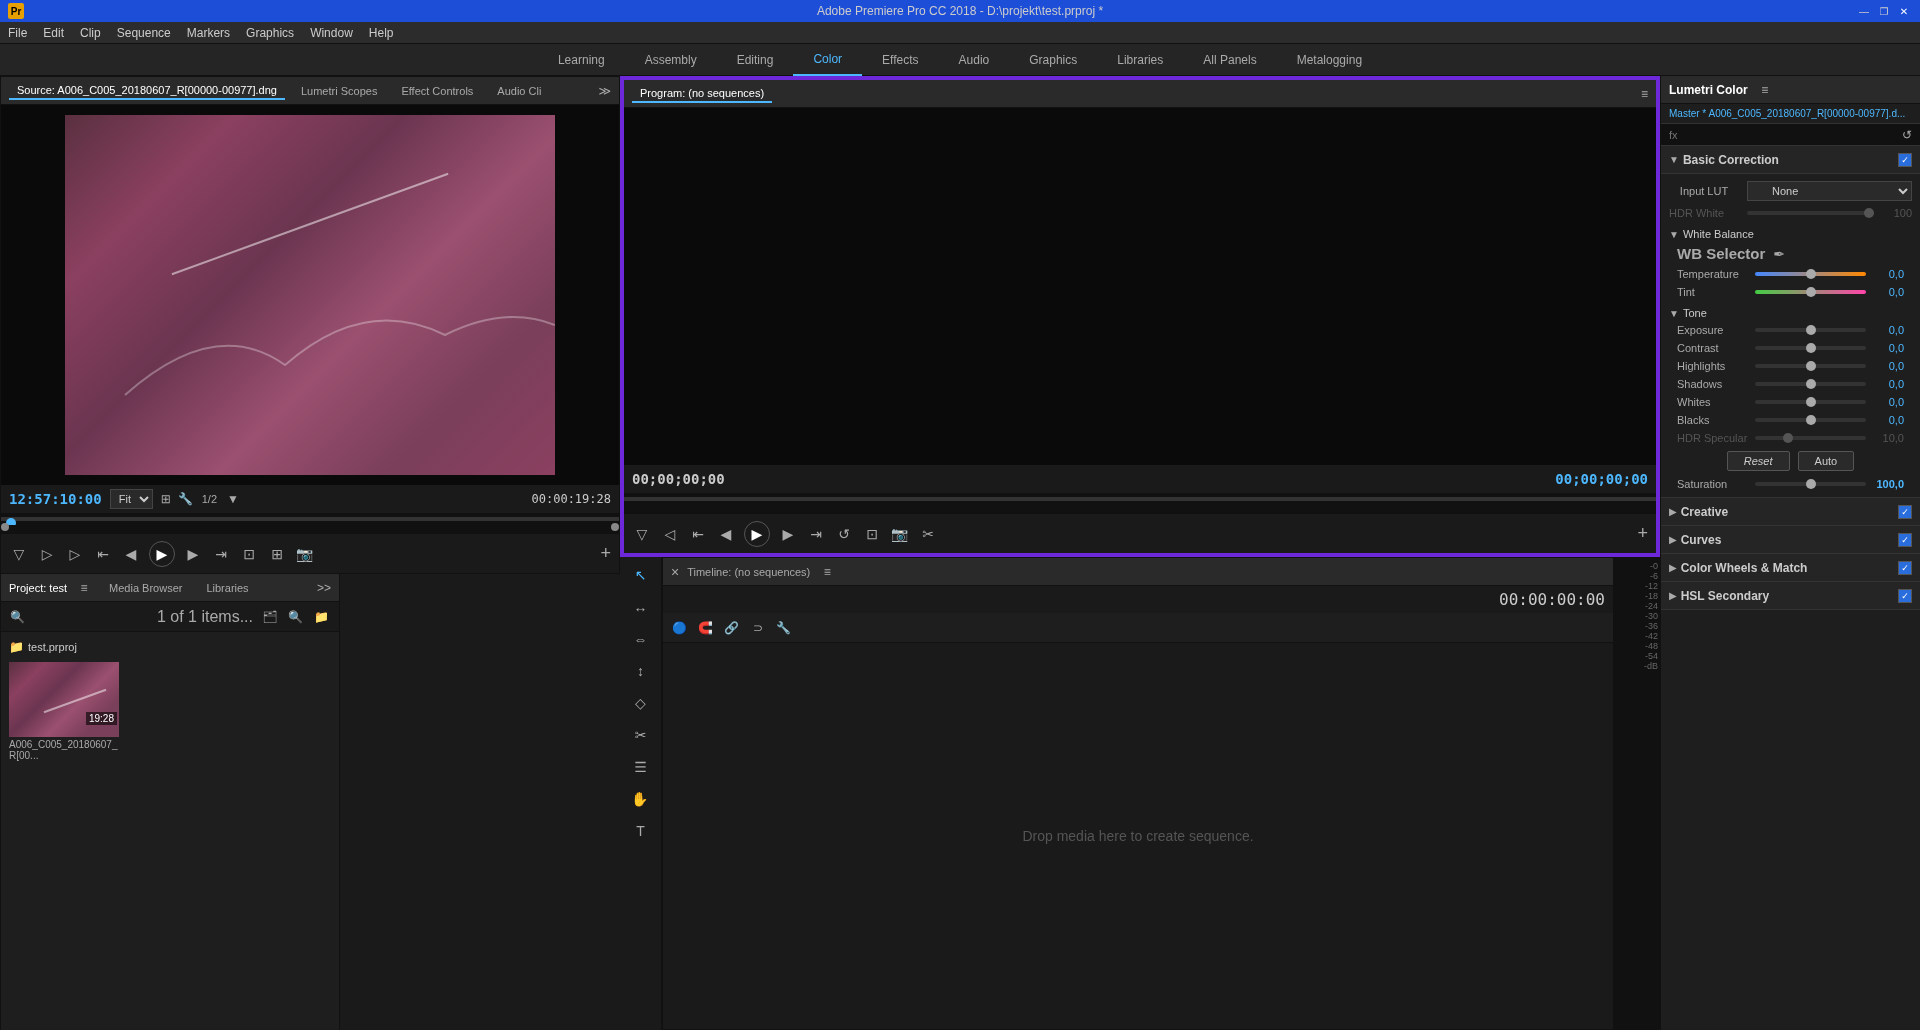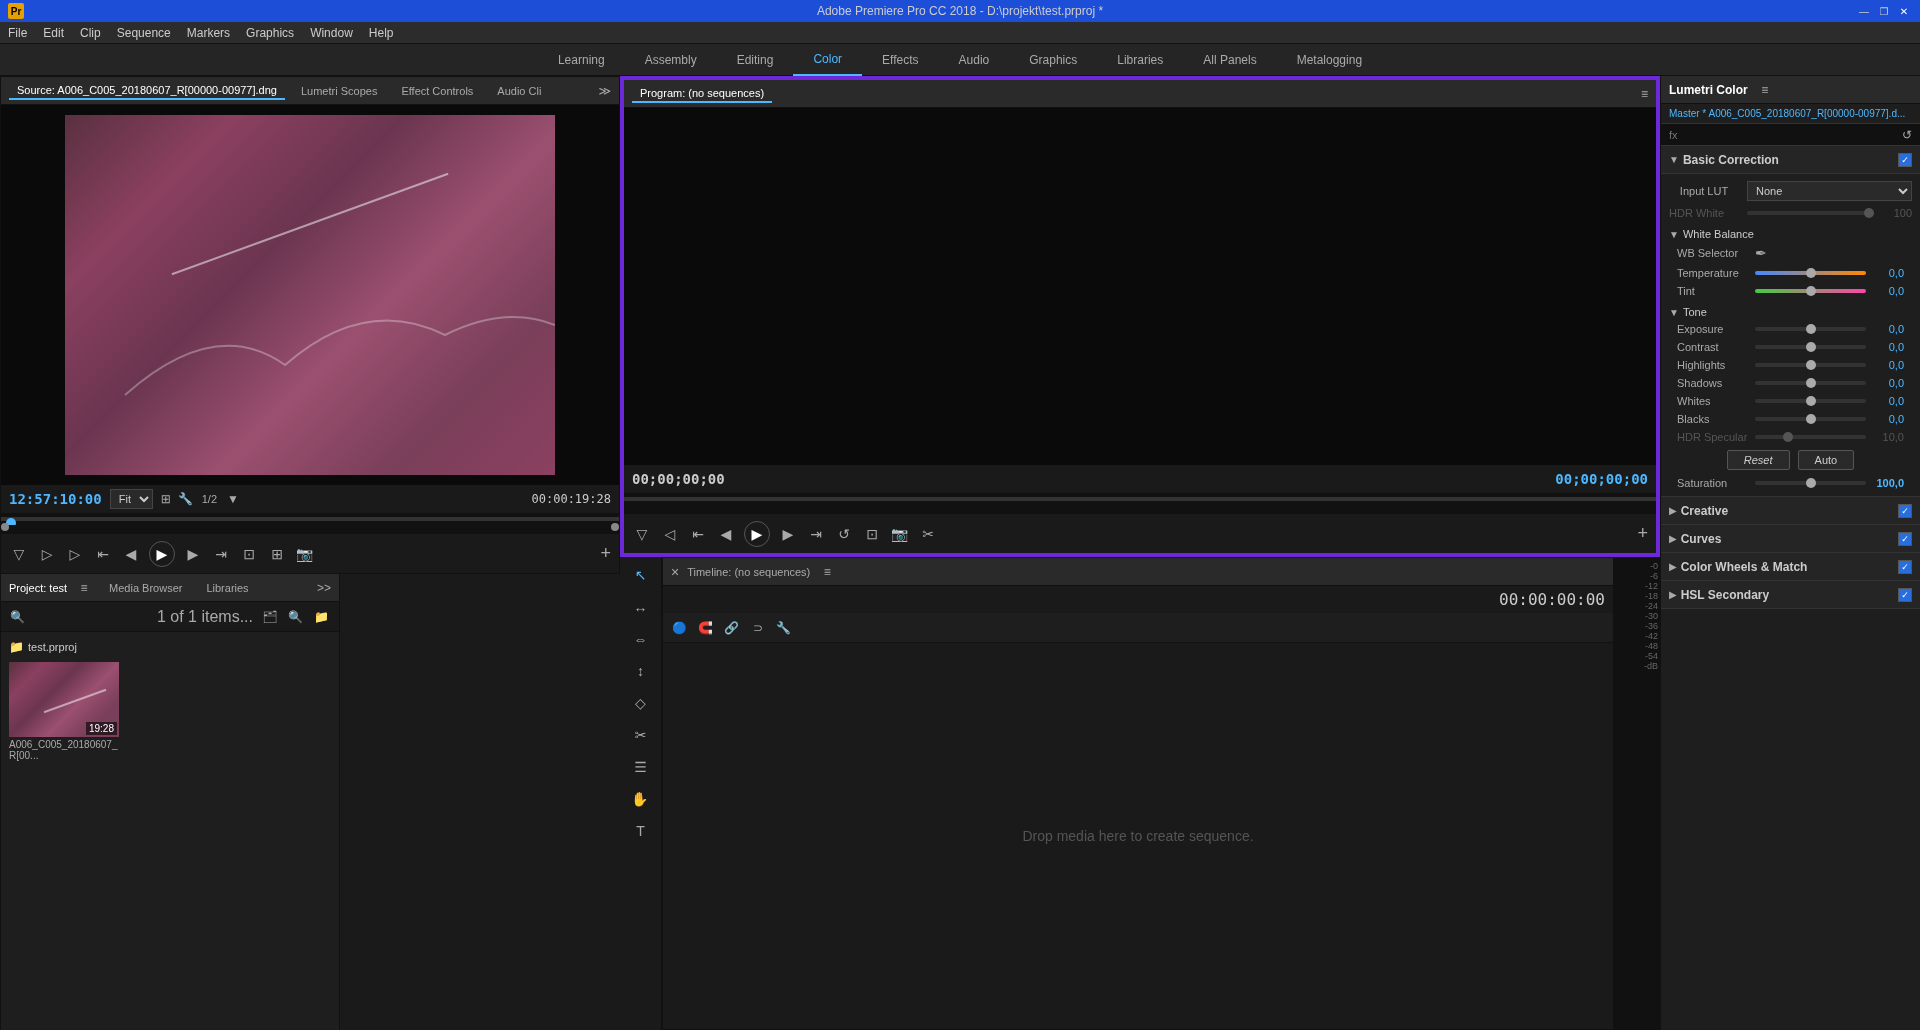--- a/index.html
+++ b/index.html
@@ -315,21 +315,21 @@
       width: 110px;
     }
     .thumbnail-img {
       width: 110px;
       height: 75px;
       background: linear-gradient(135deg, #5a3040 0%, #8b4060 20%, #6b3550 40%, #9b5070 60%, #7a3f5a 80%);
       position: relative;
     }
     .thumbnail-duration {
       position: absolute;
-      bottom: 2px;
+      bottom: 12px;
       right: 2px;
       font-size: 10px;
       color: #fff;
       background: rgba(0,0,0,0.6);
       padding: 1px 3px;
     }
     .thumbnail-name {
       font-size: 10px;
       color: #aaa;
       margin-top: 2px;
@@ -507,21 +507,21 @@
       padding: 3px 8px;
       gap: 8px;
     }
     .lut-label { font-size: 11px; color: #aaa; min-width: 70px; text-align: center; }
     .lut-select {
       flex: 1;
       background: #2a2a2a;
       border: 1px solid #444;
       color: #ccc;
       font-size: 11px;
-      padding: 2px 4px;
+      padding: 2px 20px;
     }
 
     .slider-row {
       display: flex;
       align-items: center;
       padding: 3px 8px;
       gap: 8px;
     }
     .slider-label { font-size: 11px; color: #aaa; min-width: 70px; }
     .slider-track {
@@ -540,21 +540,21 @@
       top: -3px;
     }
     .slider-value { font-size: 11px; color: #4db8ff; min-width: 30px; text-align: right; }
 
     .wb-row {
       display: flex;
       align-items: center;
       padding: 3px 8px;
       gap: 8px;
     }
-    .wb-label { font-size: 11px; color: #aaa; min-width: 70px; }
+    .wb-label { font-size: 15px; color: #aaa; min-width: 70px; font-weight: bold; }
     .wb-eyedropper { color: #aaa; cursor: pointer; font-size: 14px; }
 
     
     .temp-track {
       flex: 1;
       height: 4px;
       background: linear-gradient(to right, #4488ff, #ff8800);
       border-radius: 2px;
       position: relative;
     }

